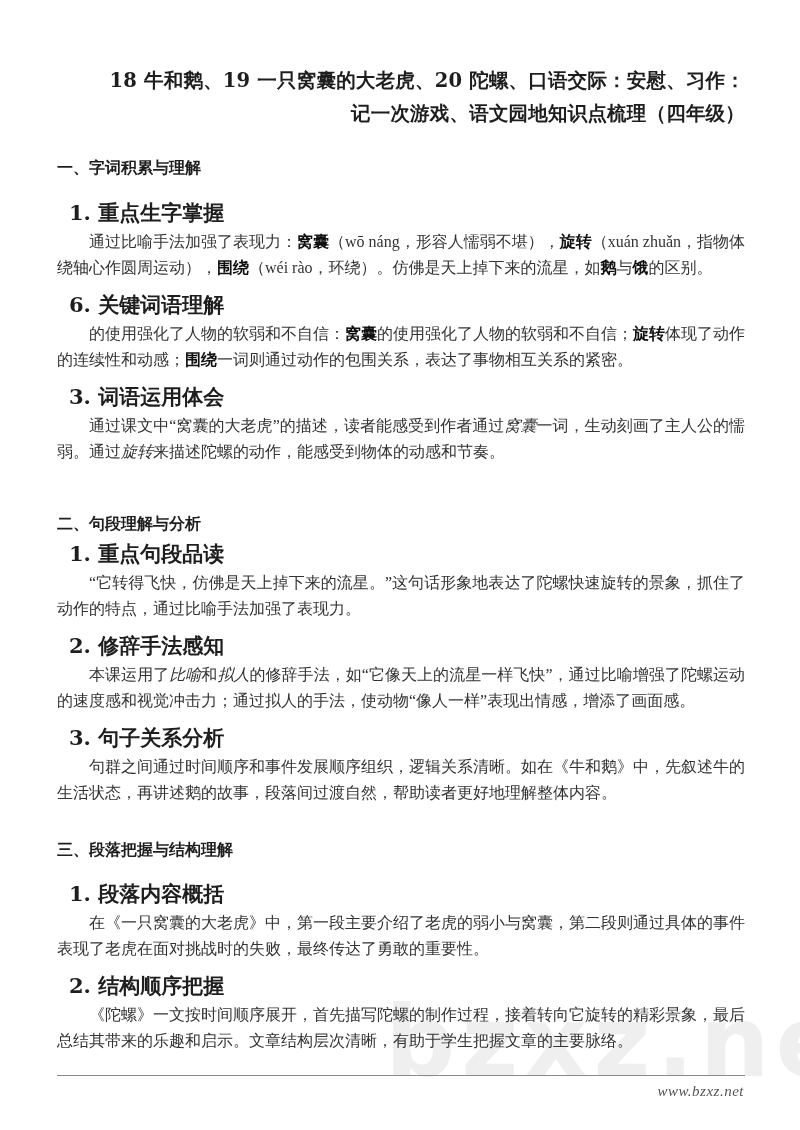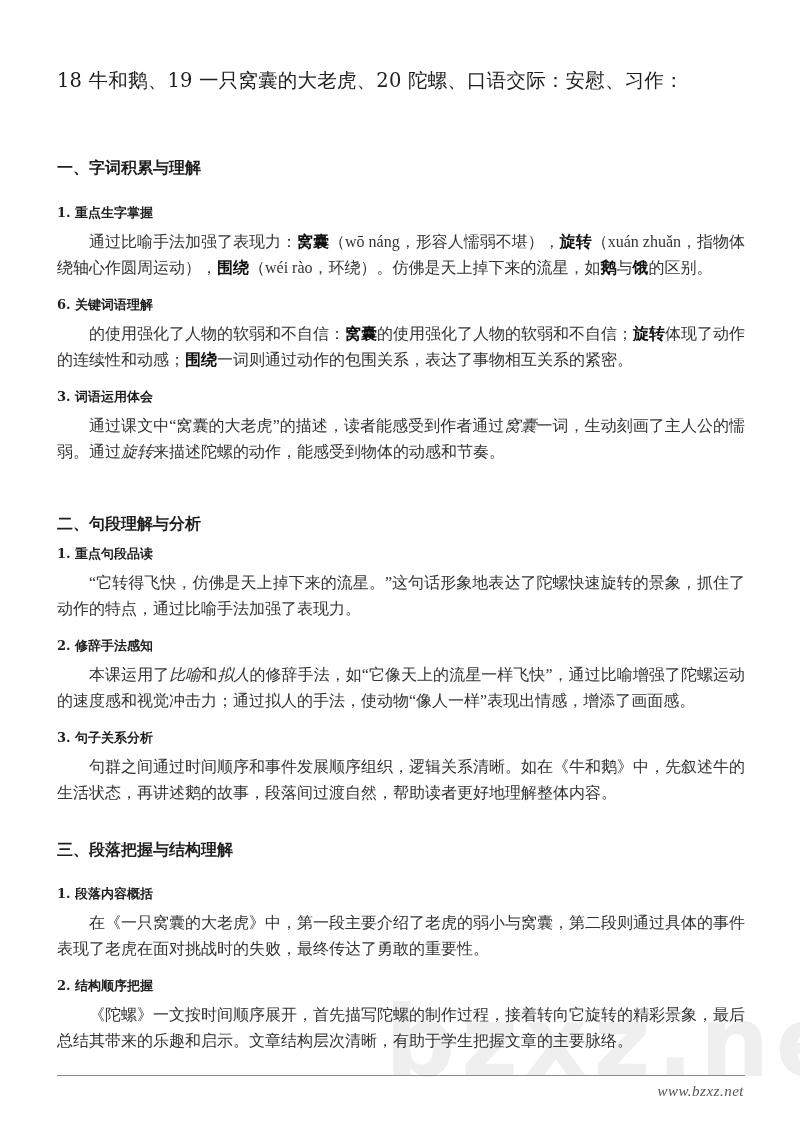--- a/index.html
+++ b/index.html
@@ -4,29 +4,29 @@
 <style>
   html, body { margin: 0; padding: 0; background: #ffffff; }
   body {
     width: 800px; height: 1130px; position: relative; overflow: hidden;
     font-family: "DejaVu Serif", "Liberation Serif", serif;
     color: #2a2a2a;
   }
   .page { position: absolute; left: 57px; top: 0; width: 688px; }
   .title {
     position: absolute; left: 0; top: 64px; width: 688px;
-    text-align: left; font-weight: normal; font-size: 19.5px; line-height: 33px;
+    text-align: right; font-weight: bold; font-size: 19.5px; line-height: 33px;
     color: #1e1e1e; letter-spacing: 0.2px;
   }
   .section {
     position: absolute; left: 0; font-size: 16px; font-weight: bold; color: #1e1e1e;
     line-height: 28px; white-space: nowrap;
   }
   .sub {
-    position: absolute; left: 0; font-size: 13px; font-weight: bold; color: #1e1e1e;
+    position: absolute; left: 12px; font-size: 21px; font-weight: bold; color: #1e1e1e;
     line-height: 22px; white-space: nowrap; text-align: center;
   }
   .para {
     position: absolute; left: 0; width: 688px; font-size: 16px; line-height: 25.5px;
     text-indent: 32px; text-align: justify; color: #333;
     font-family: "Liberation Serif", "DejaVu Serif", serif;
   }
   .para b { font-weight: bold; color: #111; }
   .para i { font-style: italic; }
   .rule {
@@ -46,20 +46,21 @@
   .content { position: relative; z-index: 1; }
 </style>
 </head>
 <body>
 
 <div class="watermark">bzxz.net</div>
 
 <div class="page content">
   <div class="title">
     <div>18 牛和鹅、19 一只窝囊的大老虎、20 陀螺、口语交际：安慰、习作：</div>
+    <div>记一次游戏、语文园地知识点梳理（四年级）</div>
   </div>
 
   <div class="section" style="top:154px">一、字词积累与理解</div>
   <div class="sub" style="top:202px">1. 重点生字掌握</div>
   <div class="para" style="top:229px"><span>通过比喻手法加强了表现力：</span><b>窝囊</b><span>（wō náng，形容人懦弱不堪），</span><b>旋转</b><span>（xuán zhuǎn，指物体绕轴心作圆周运动），</span><b>围绕</b><span>（wéi rào，环绕）。仿佛是天上掉下来的流星，如</span><b>鹅</b><span>与</span><b>饿</b><span>的区别。</span></div>
 
   <div class="sub" style="top:294px">6. 关键词语理解</div>
   <div class="para" style="top:321px"><span>的使用强化了人物的软弱和不自信：</span><b>窝囊</b><span>的使用强化了人物的软弱和不自信；</span><b>旋转</b><span>体现了动作的连续性和动感；</span><b>围绕</b><span>一词则通过动作的包围关系，表达了事物相互关系的紧密。</span></div>
 
   <div class="sub" style="top:386px">3. 词语运用体会</div>

